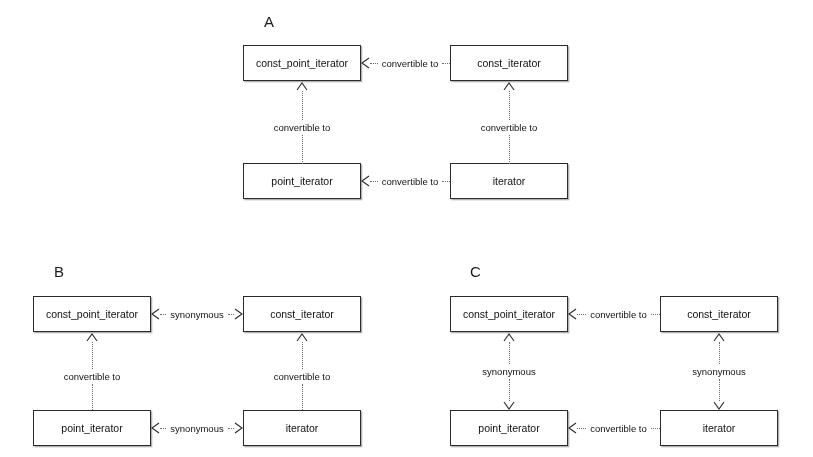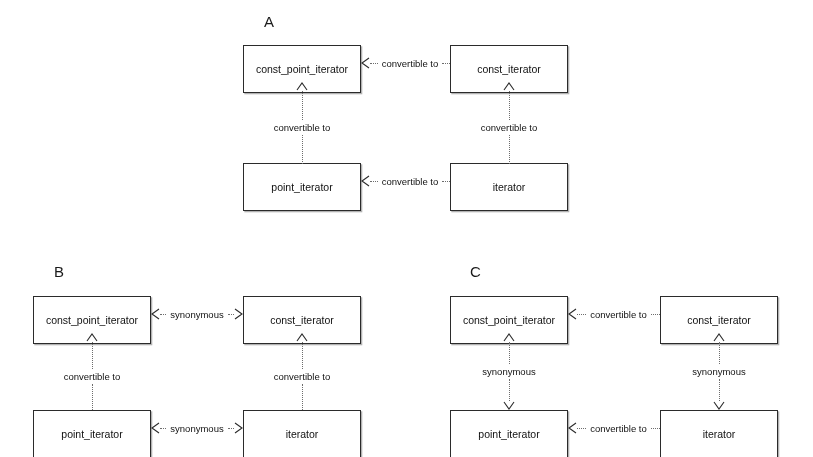--- a/index.html
+++ b/index.html
@@ -28,21 +28,21 @@
     color: #1a1a1a;
     font-family: "Liberation Sans", sans-serif;
     white-space: nowrap;
   }
 
   
   .node-box {
     position: absolute;
     box-sizing: border-box;
     width: 118px;
-    height: 48px;
+    height: 36px;
     border: 1px solid #2b2b2b;
     background: #ffffff;
     display: flex;
     align-items: center;
     justify-content: center;
     font-size: 10.5px;
     line-height: 12px;
     color: #111111;
     font-family: "Liberation Sans", sans-serif;
     white-space: nowrap;

